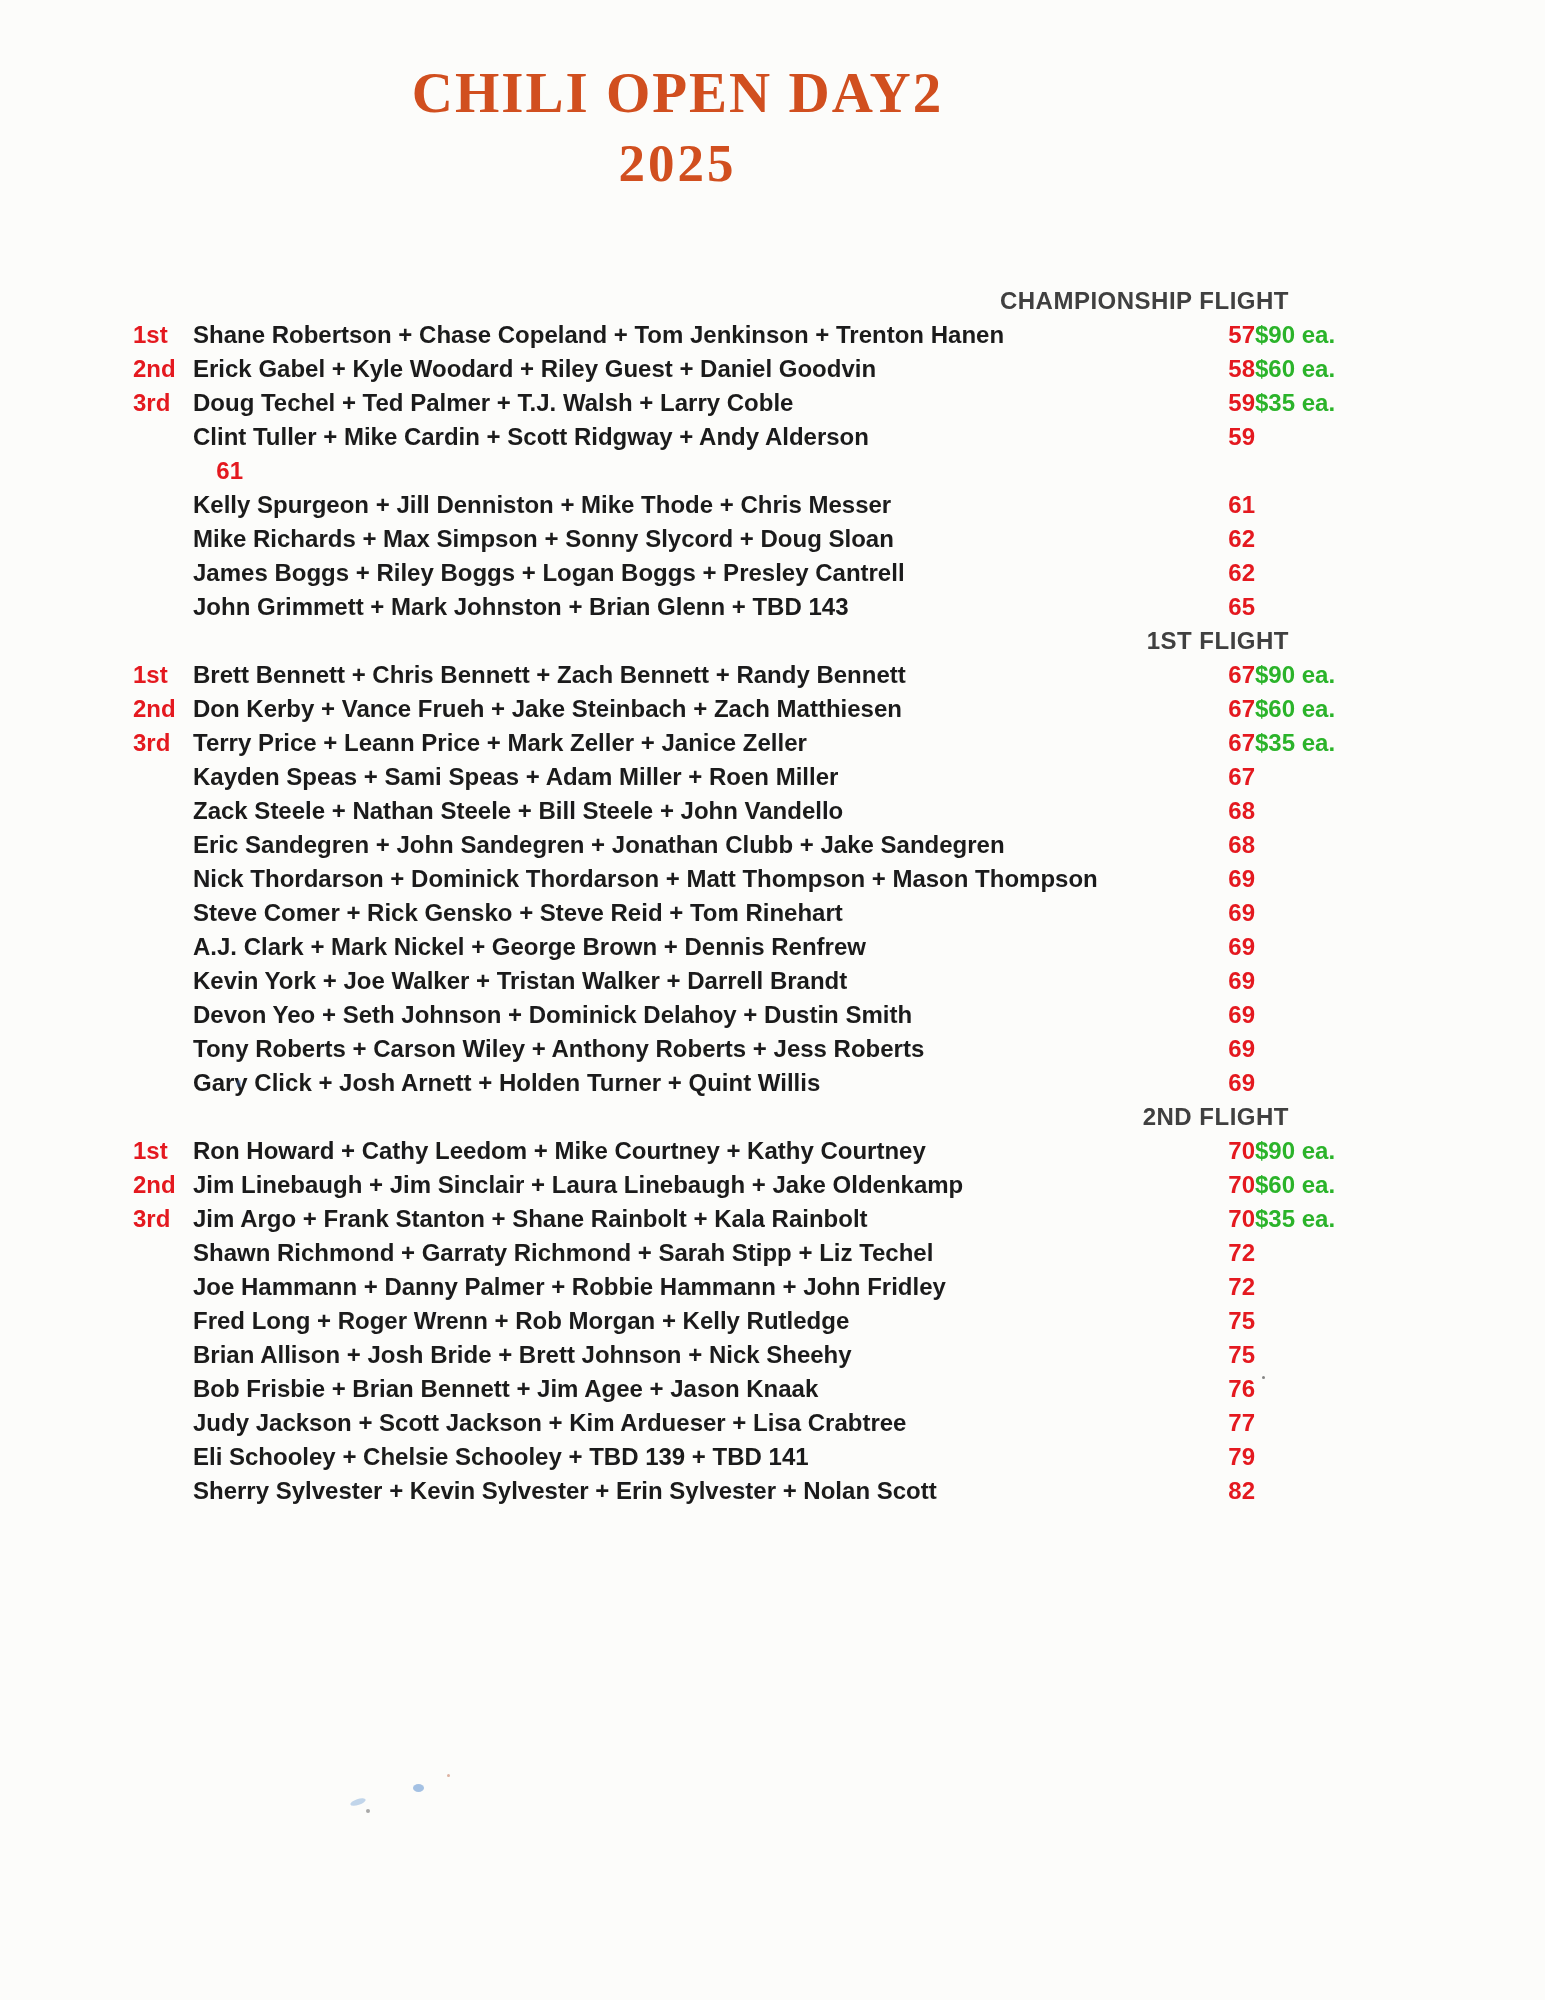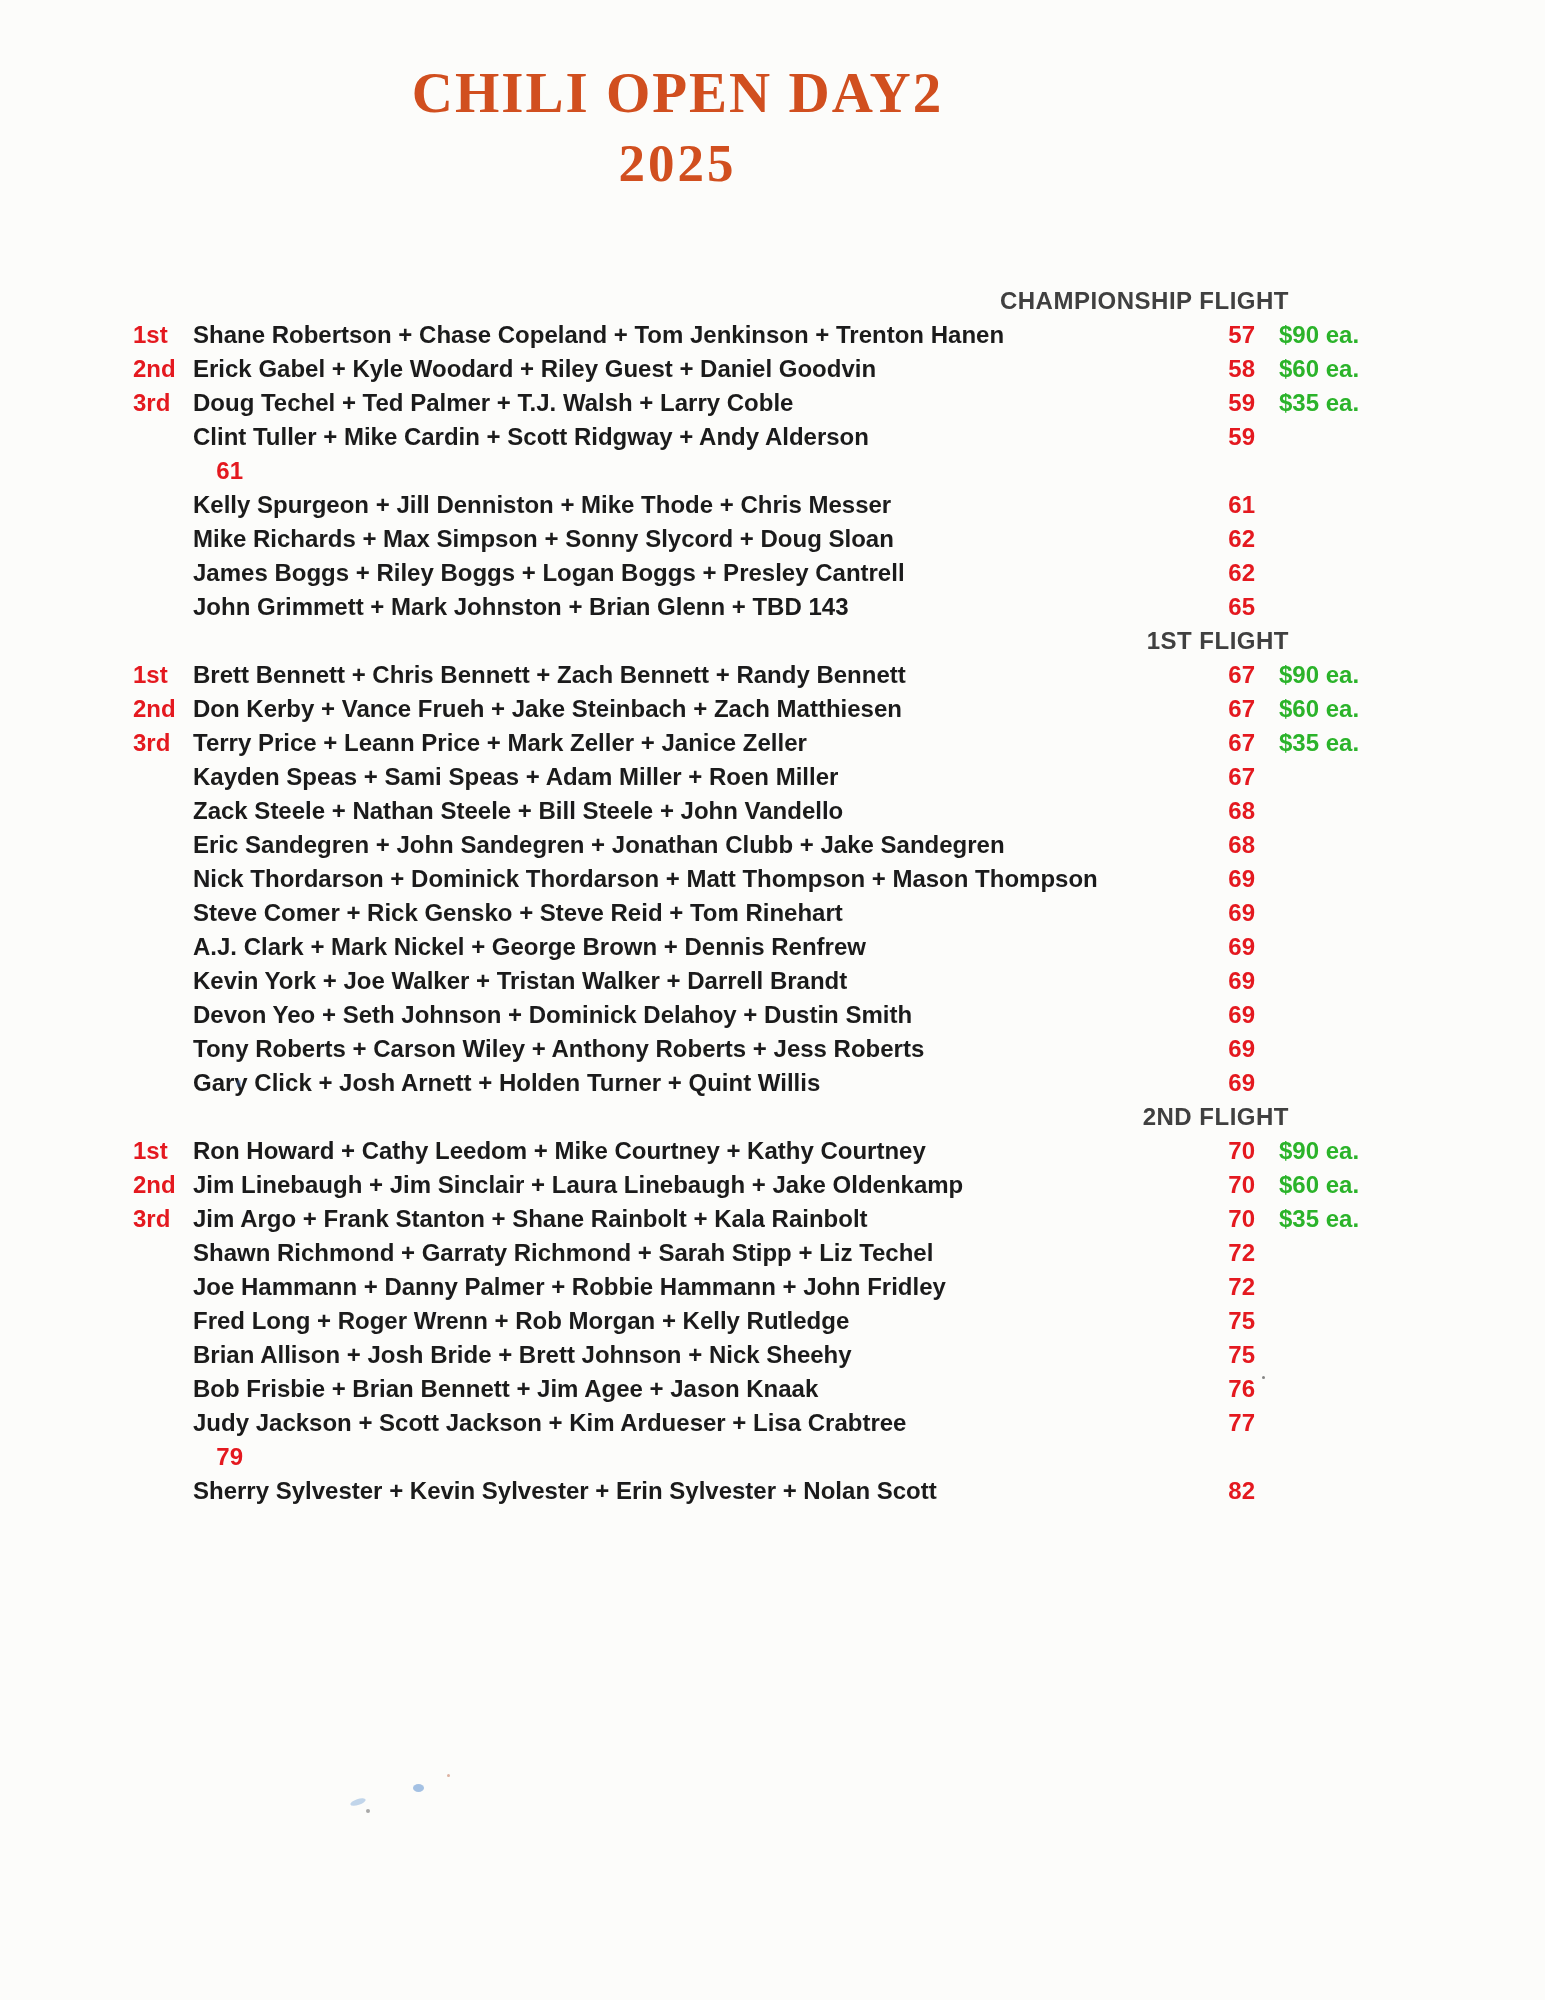--- a/index.html
+++ b/index.html
@@ -29,21 +29,21 @@
     text-align:right;
     color:#404040;font-weight:bold;font-size:24px;
     letter-spacing:.5px;
     white-space:nowrap;
   }
   .row{height:34px;line-height:34px;margin-left:133px;display:flex;}
   .cell{display:block;white-space:nowrap;font-weight:bold;font-size:24px;}
   .cell.rank{width:60px;color:#e4191f;}
   .cell.team{width:1012px;color:#1b1b1b;}
   .cell.score{width:50px;text-align:right;color:#e4191f;}
-  .cell.prize{margin-left:24px;color:#2bb32a;}
+  .cell.prize{color:#2bb32a;}
 
   
   .speck{position:absolute;border-radius:50%;}
   .speck-a{left:350px;top:1799px;width:16px;height:6px;background:#7aa7d8;opacity:.45;transform:rotate(-18deg);}
   .speck-b{left:413px;top:1784px;width:11px;height:8px;background:#5b8fd0;opacity:.55;}
   .speck-c{left:366px;top:1809px;width:4px;height:4px;background:#555;opacity:.5;}
   .speck-d{left:447px;top:1774px;width:3px;height:3px;background:#c06a4a;opacity:.5;}
   .speck-e{left:237px;top:1080px;width:4px;height:7px;background:#4a7cc9;opacity:.35;border-radius:2px;}
   .speck-f{left:1262px;top:1376px;width:3px;height:3px;background:#333;opacity:.6;}
 </style>
@@ -241,20 +241,21 @@
         <span class="cell prize"></span>
       </div>
       <div class="row">
         <span class="cell rank"></span>
         <span class="cell team">Judy Jackson + Scott Jackson + Kim Ardueser + Lisa Crabtree</span>
         <span class="cell score">77</span>
         <span class="cell prize"></span>
       </div>
       <div class="row">
         <span class="cell rank"></span>
+        <span class="cell team">Eli Schooley + Chelsie Schooley + TBD 139 + TBD 141</span>
         <span class="cell score">79</span>
         <span class="cell prize"></span>
       </div>
       <div class="row">
         <span class="cell rank"></span>
         <span class="cell team">Sherry Sylvester + Kevin Sylvester + Erin Sylvester + Nolan Scott</span>
         <span class="cell score">82</span>
         <span class="cell prize"></span>
       </div>
     </div>

